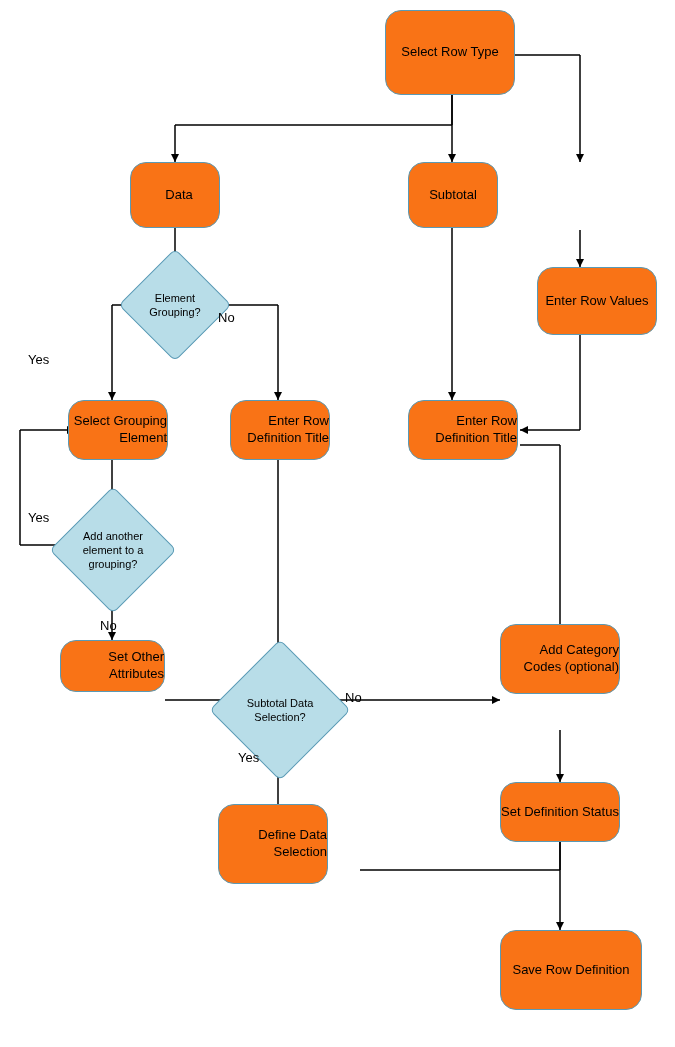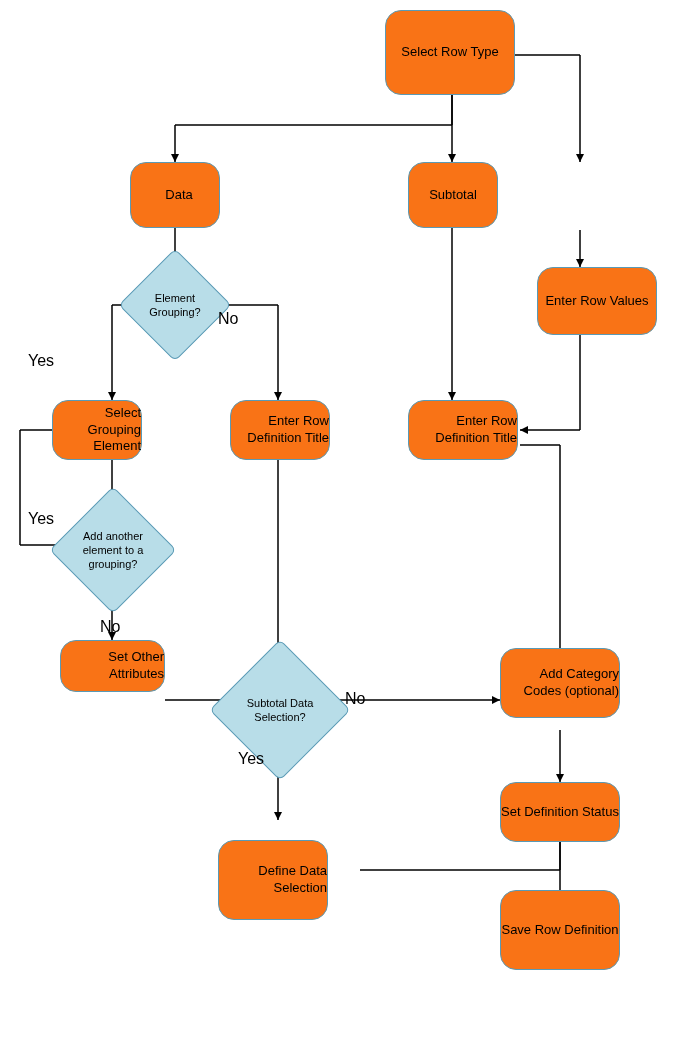--- a/index.html
+++ b/index.html
@@ -58,21 +58,21 @@
     }
     svg.arrows {
       position: absolute;
       top: 0; left: 0;
       width: 675px;
       height: 1047px;
       pointer-events: none;
     }
     .label {
       position: absolute;
-      font-size: 16px;
+      font-size: 13px;
       color: #000;
     }
   </style>
 </head>
 <body>
 
 <div class="flowchart-container">
 
   <svg class="arrows">
 
@@ -158,21 +158,21 @@
 
   <div class="node-rect" style="left:537px; top:267px; width:120px; height:68px;">Enter Row
 Values</div>
 
   <div class="node-diamond-wrapper" style="left:135px; top:265px; width:80px; height:80px;">
     <div class="node-diamond"></div>
     <span class="node-diamond-text">Element
 Grouping?</span>
   </div>
 
-  <div class="node-rect" style="left:52px; top:400px; width:90px; height:60px;">Select
+  <div class="node-rect" style="left:68px; top:400px; width:100px; height:60px;">Select
 Grouping
 Element</div>
 
   <div class="node-rect" style="left:230px; top:400px; width:100px; height:60px;">Enter Row
 Definition Title</div>
 
   <div class="node-rect" style="left:408px; top:400px; width:110px; height:60px;">Enter Row
 Definition Title</div>
 
   <div class="node-diamond-wrapper" style="left:68px; top:505px; width:90px; height:90px;">
@@ -184,31 +184,31 @@
 
   <div class="node-rect" style="left:60px; top:640px; width:105px; height:52px;">Set Other
 Attributes</div>
 
   <div class="node-diamond-wrapper" style="left:230px; top:660px; width:100px; height:100px;">
     <div class="node-diamond"></div>
     <span class="node-diamond-text">Subtotal Data
 Selection?</span>
   </div>
 
-  <div class="node-rect" style="left:218px; top:840px; width:110px; height:80px;">Define Data
+  <div class="node-rect" style="left:218px; top:804px; width:110px; height:80px;">Define Data
 Selection</div>
 
-  <div class="node-rect" style="left:500px; top:648px; width:120px; height:70px;">Add Category
+  <div class="node-rect" style="left:500px; top:624px; width:120px; height:70px;">Add Category
 Codes
 (optional)</div>
 
   <div class="node-rect" style="left:500px; top:782px; width:120px; height:60px;">Set Definition
 Status</div>
 
-  <div class="node-rect" style="left:500px; top:890px; width:120px; height:80px;">Save Row
+  <div class="node-rect" style="left:500px; top:930px; width:142px; height:80px;">Save Row
 Definition</div>
 
   <div class="label" style="left:28px; top:352px;">Yes</div>
 
   <div class="label" style="left:218px; top:310px;">No</div>
 
   <div class="label" style="left:28px; top:510px;">Yes</div>
 
   <div class="label" style="left:100px; top:618px;">No</div>
 

